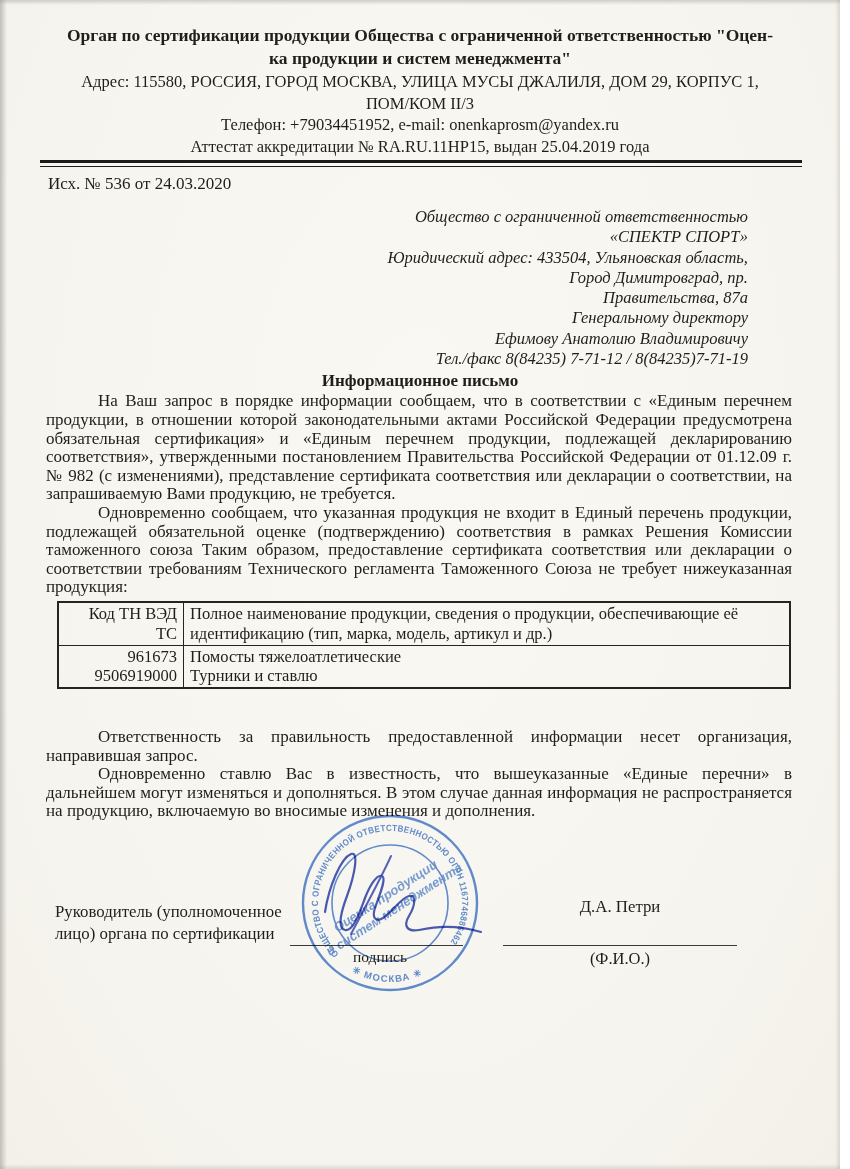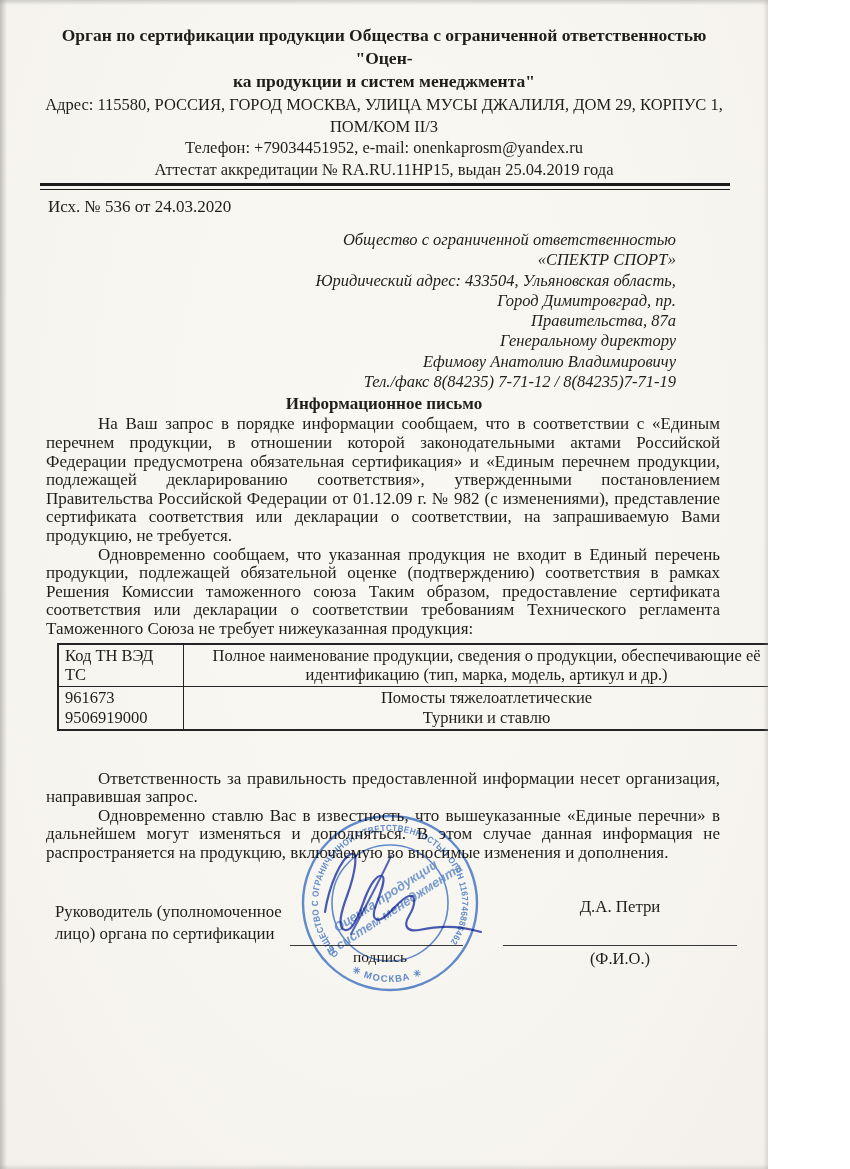--- a/index.html
+++ b/index.html
@@ -1,17 +1,17 @@
 <!DOCTYPE html>
 <html><head>
 <meta charset="utf-8">
 <style>
   html,body { margin:0; padding:0; }
   .page {
-    position:relative; width:768px; height:1169px; overflow:hidden;
+    position:relative; width:840px; height:1169px; overflow:hidden;
     background: radial-gradient(ellipse at 50% 38%, #faf8f3 0%, #f7f5ef 60%, #f2f0e9 100%);
     font-family:"Liberation Serif", serif; color:#201e1a;
   }
   .edge-left  { position:absolute; left:0; top:0; width:7px; height:100%;
     background:linear-gradient(90deg, rgba(150,148,143,.55), rgba(150,148,143,0)); }
   .edge-top   { position:absolute; left:0; top:0; width:100%; height:5px;
     background:linear-gradient(180deg, rgba(160,158,153,.45), rgba(160,158,153,0)); }
   .edge-right { position:absolute; right:0; top:0; width:5px; height:100%;
     background:linear-gradient(270deg, rgba(160,158,153,.30), rgba(160,158,153,0)); }
   .edge-bottom{ position:absolute; left:0; bottom:0; width:100%; height:5px;
@@ -30,22 +30,22 @@
   .letter-title { text-align:center; font-weight:bold; font-size:17px; line-height:22px; margin-top:1px; }
 
   .para { margin:0 48px 0 46px; text-align:justify; text-indent:52px;
     font-size:17px; line-height:18.6px; }
 
   table.product { border-collapse:collapse; margin:4px 0 0 57px; width:734px;
     font-size:16.5px; line-height:19.8px; background:transparent; }
   table.product th, table.product td { border:1.6px solid #242424; font-weight:normal;
     vertical-align:top; padding:1px 6px; }
   table.product { border:2.2px solid #242424; }
-  th.col-code, td.col-code { width:112px; text-align:left; padding:1px 3px; }
-  th.col-name, td.col-name { text-align:center; padding-left:8px; padding-right:30px; }
+  th.col-code, td.col-code { width:112px; text-align:right; padding:1px 3px; }
+  th.col-name, td.col-name { text-align:left; padding-left:8px; padding-right:30px; }
 
   .closing-first { margin-top:39px; }
 
   .sig-area { position:absolute; left:0; top:893px; width:850px; height:160px; }
   .sig-left { position:absolute; left:55px; top:8px; width:240px;
     font-size:16.8px; line-height:22px; z-index:2; }
   .sig-line-mid { position:absolute; left:290px; top:52px; width:173px;
     border-bottom:1.6px solid #3a3a3a; z-index:2; }
   .sig-cap-mid { position:absolute; left:300px; top:55px; width:160px; text-align:center;
     font-size:15.5px; z-index:4; }

